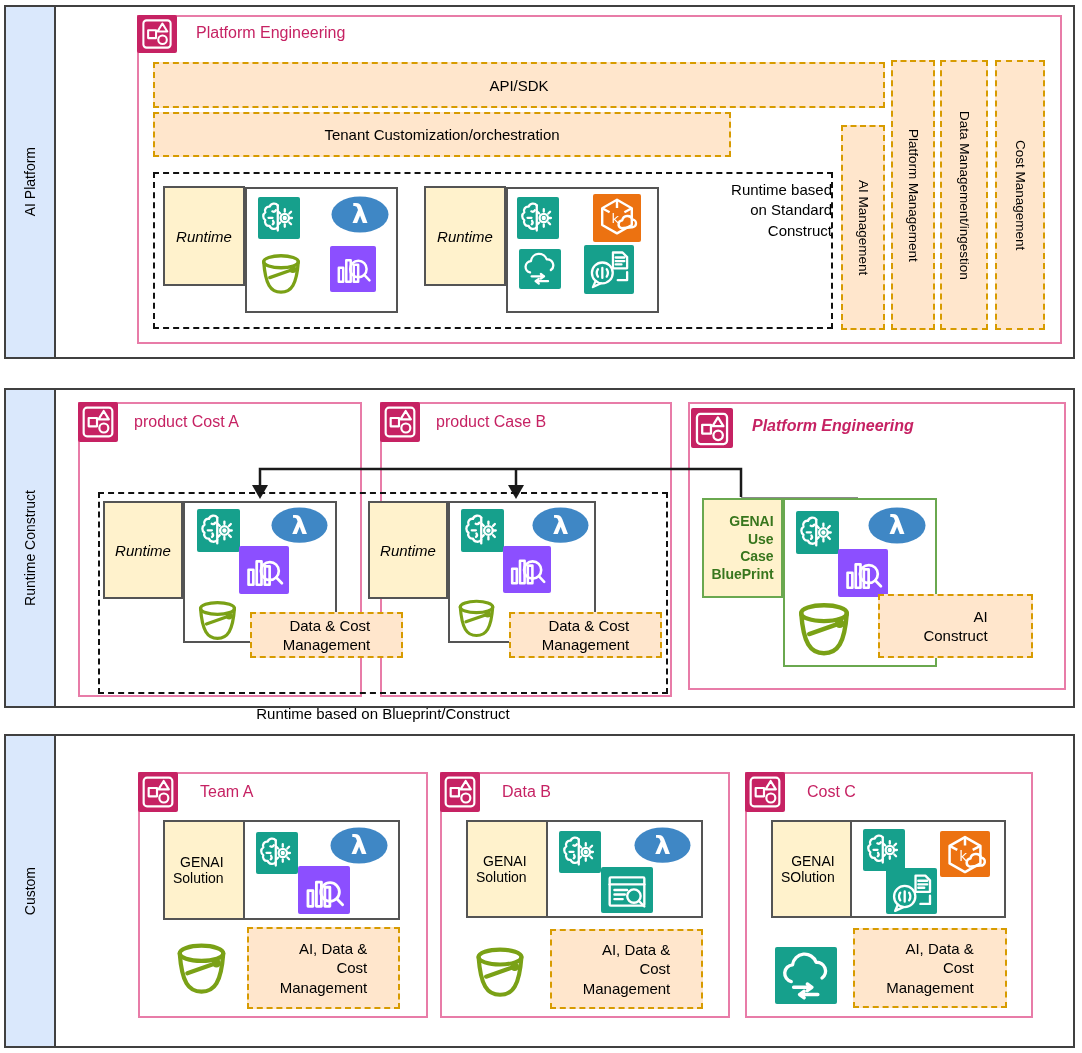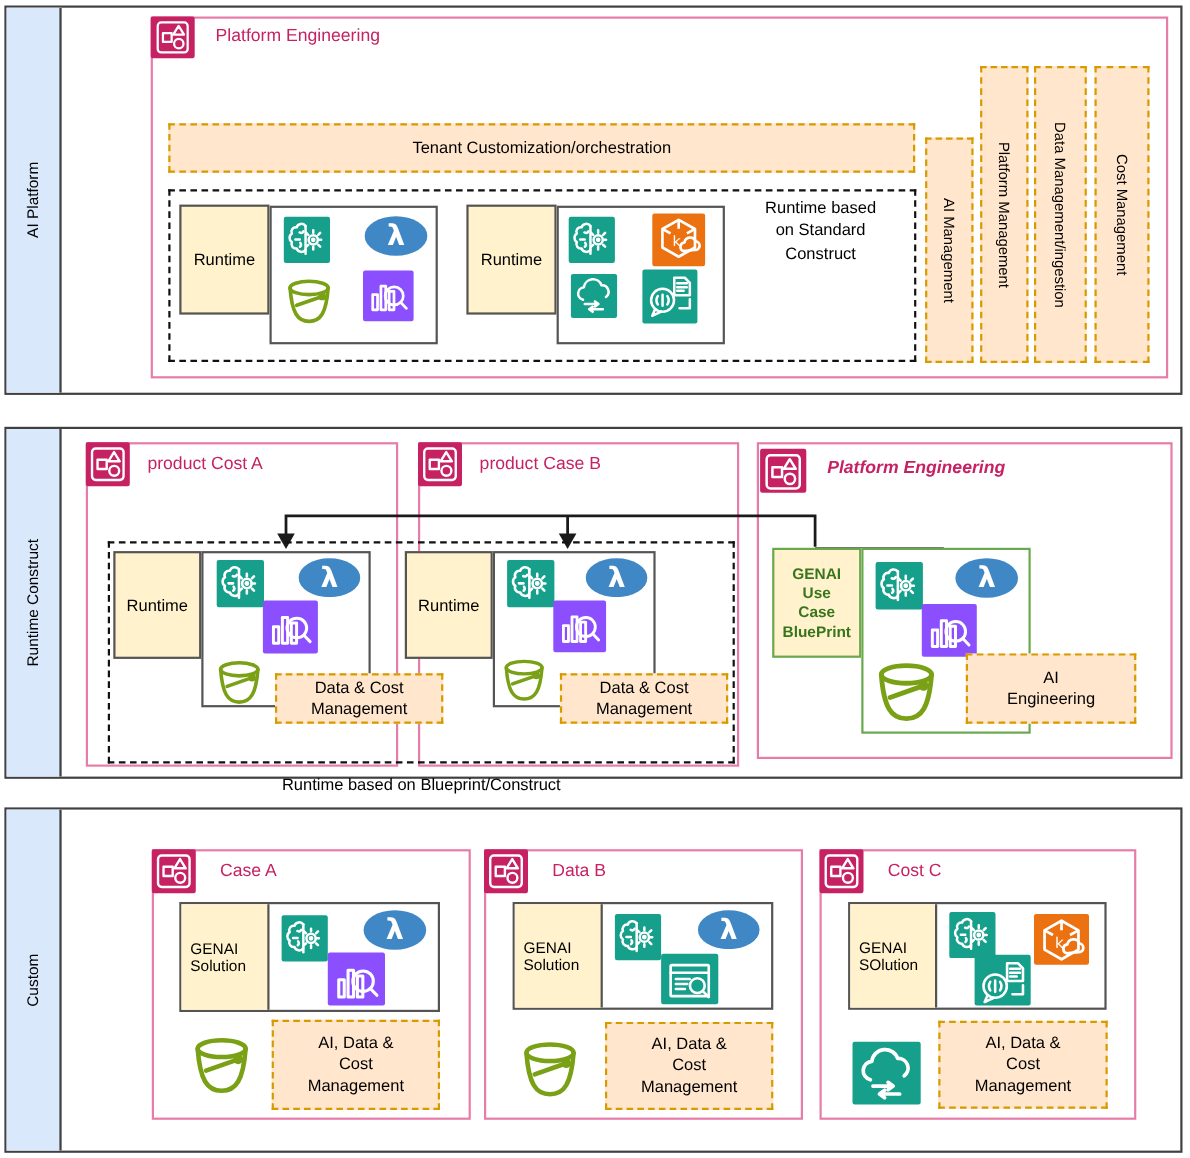--- a/index.html
+++ b/index.html
@@ -11,24 +11,24 @@
          display:flex;align-items:center;justify-content:center;}
   .vlabel{writing-mode:vertical-rl;transform:rotate(180deg);font-size:14px;color:#000;}
   .pinkbox{border:2px solid #e87ca8;background:#fff;}
   .sqicon{display:flex;align-items:center;justify-content:center;}
   .sqicon svg{width:100%;height:100%;}
   .title{font-size:16px;color:#c62263;white-space:nowrap;}
   .orange{background:#ffe6cc;border:2px dashed #d79b00;display:flex;align-items:center;justify-content:center;text-align:center;}
   .orange.h{font-size:15px;}
   .vtext{writing-mode:vertical-rl;font-size:13.5px;text-align:center;display:flex;align-items:center;justify-content:center;}
   .dashK{border:2px dashed #111;background:transparent;}
-  .tan{background:#fff2cc;border:2px solid #545454;display:flex;align-items:center;justify-content:center;font-size:15px;text-align:center;}
+  .tan{background:#fff2cc;border:2px solid #545454;display:flex;align-items:center;justify-content:center;font-size:15px;text-align:center;font-style:italic;}
   .graybox{background:#fff;border:2px solid #545454;}
   .note{font-size:15px;text-align:center;line-height:1.35;}
-  .ml{white-space:pre-line;}
+  .ml{white-space:pre-line;text-align:right;}
   .greenbox{background:#fff;border:2px solid #6aa84f;}
   .tanG{background:#fff2cc;border:2px solid #6aa84f;color:#38761d;font-weight:bold;font-size:14px;
         display:flex;align-items:center;justify-content:center;text-align:center;line-height:1.25;}
   .mgmt{font-size:15px;line-height:1.3;}
   .icon{position:absolute;}
   .sq{border-radius:2px;}
   .sq.teal{background:#16a08c;} .sq.orangeI{background:#ec7211;} .sq.purple{background:#8c4fff;} .sq.magenta{background:#c62263;}
 </style>
 </head>
 <body>
@@ -47,21 +47,24 @@
         <g fill="none" stroke="#fff" stroke-width="1.3" stroke-linecap="round" stroke-linejoin="round">
           <rect x="3.4" y="3.4" width="17.2" height="17.2" rx="2"></rect>
           <rect x="6.4" y="9.6" width="5" height="5"></rect>
           <path d="M15.4 5.4 L18.5 10.4 H12.3 Z"></path>
           <circle cx="15.5" cy="15.6" r="2.7"></circle>
         </g>
       </svg>
     </span>
   <div class="abs title" style="left:196px;top:24px;">Platform Engineering</div>
 
-  <div class="abs orange h" style="left:153px;top:112px;width:679px;height:45px;">
+  <div class="abs orange h" style="left:153px;top:62px;width:732px;height:46px;">
+    <span>API/SDK</span>
+  </div>
+  <div class="abs orange h" style="left:153px;top:112px;width:578px;height:45px;">
     <span>Tenant Customization/orchestration</span>
   </div>
 
   <div class="abs dashK" style="left:153px;top:172px;width:680px;height:157px;"></div>
 
   <div class="abs tan" style="left:163px;top:186px;width:82px;height:100px;">
     <span>Runtime</span>
   </div>
   <div class="abs graybox" style="left:245px;top:187px;width:153px;height:126px;"></div>
   <span class="icon sq teal" style="left:258px;top:197px;width:42px;height:42px;"><svg viewBox="0 0 24 24">
@@ -317,39 +320,39 @@
   <span class="icon" style="left:791px;top:595px;width:66px;height:62px;"><svg viewBox="0 0 24 24">
         <g fill="none" stroke="#7aa116" stroke-width="1.6" stroke-linecap="round" stroke-linejoin="round">
           <ellipse cx="12" cy="6.6" rx="8.3" ry="2.9"></ellipse>
           <path d="M3.7 6.6 C4.5 17.5 7 21.2 12 21.2 C17 21.2 19.5 17.5 20.3 6.6"></path>
           <path d="M6.6 14.2 L17.7 10.3"></path>
           <circle cx="17.7" cy="10.3" r=".9" fill="#7aa116"></circle>
         </g>
       </svg></span>
   <div class="abs orange mgmt ml" style="left:878px;top:594px;width:155px;height:64px;">
     <span class="ml">AI
-Engineering</span>
+Construct</span>
   </div>
 
   <div class="abs band" style="left:4px;top:734px;width:1071px;height:314px;">
     <div class="abs strip">
       <span class="vlabel">Custom</span>
     </div>
   </div>
 
   <div class="abs pinkbox" style="left:138px;top:772px;width:290px;height:246px;"></div>
   <span class="icon sq magenta" style="left:138px;top:772px;width:40px;height:40px;"><svg viewBox="0 0 24 24">
         <g fill="none" stroke="#fff" stroke-width="1.3" stroke-linecap="round" stroke-linejoin="round">
           <rect x="3.4" y="3.4" width="17.2" height="17.2" rx="2"></rect>
           <rect x="6.4" y="9.6" width="5" height="5"></rect>
           <path d="M15.4 5.4 L18.5 10.4 H12.3 Z"></path>
           <circle cx="15.5" cy="15.6" r="2.7"></circle>
         </g>
       </svg></span>
-  <div class="abs title" style="left:200px;top:783px;">Case A</div>
+  <div class="abs title" style="left:200px;top:783px;">Team A</div>
   <div class="abs graybox" style="left:163px;top:820px;width:237px;height:100px;">
     <div class="abs ml" style="left:0;top:0;width:80px;height:96px;background:#fff2cc;border-right:2px solid #545454;display:flex;align-items:center;font-size:14px;padding-left:8px;">
       <span class="ml">GENAI
 Solution</span>
     </div>
   </div>
   <span class="icon sq teal" style="left:256px;top:832px;width:42px;height:42px;"><svg viewBox="0 0 24 24">
         <g fill="none" stroke="#fff" stroke-width="1.3" stroke-linecap="round" stroke-linejoin="round">
           <path d="M11.3 4.8c-1.2-1.7-4-1.3-4.6.7-1.9-.3-3.3 1.7-2.5 3.3-1.6 1-1.6 3.4 0 4.4-.8 1.6.6 3.6 2.5 3.3.6 2 3.4 2.4 4.6.7"></path>
           <path d="M11.3 4.8 V19.2"></path>

